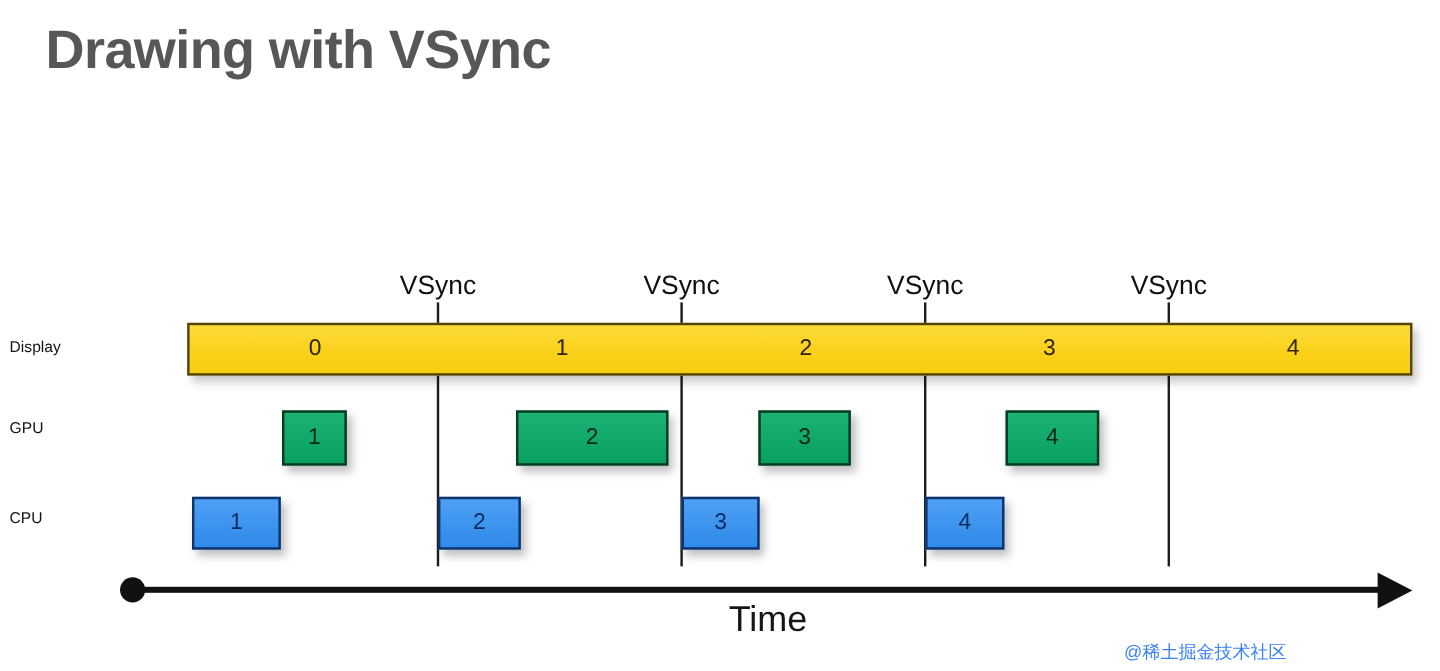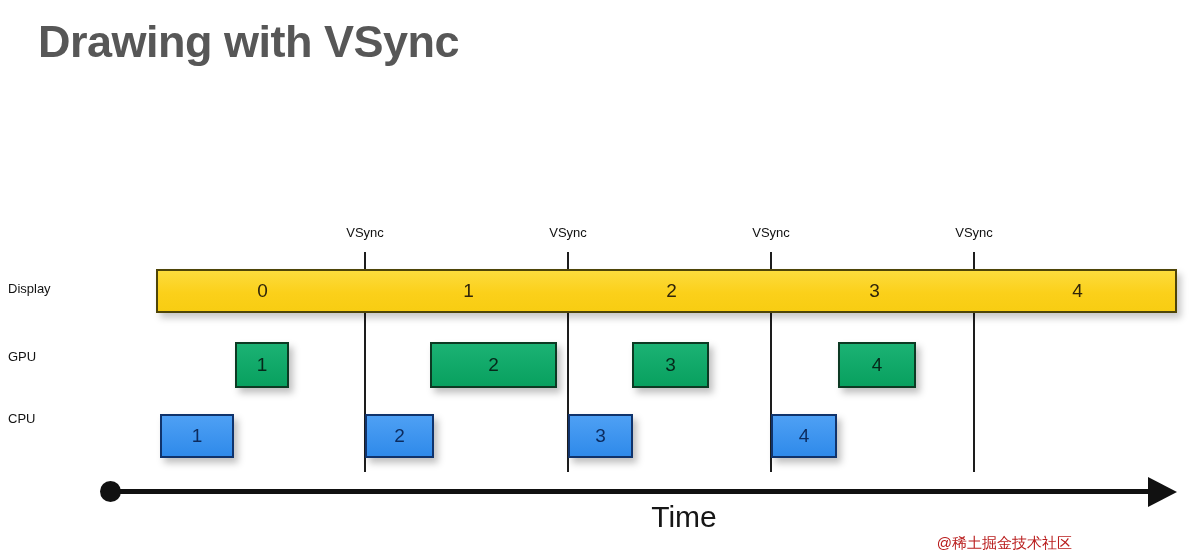--- a/index.html
+++ b/index.html
@@ -38,27 +38,27 @@
 
   
   .row-label {
     position: absolute;
     font-size: 13px;
     color: #131313;
     white-space: nowrap;
   }
   #label-display { left: 8px;  top: 281px; }
   #label-gpu     { left: 8px;  top: 349px; }
-  #label-cpu     { left: 8px;  top: 411px; }
+  #label-cpu     { left: 8px;  top: 424px; }
 
   
   .vsync-label {
     position: absolute;
     top: 225px;
-    font-size: 13px;
+    font-size: 22px;
     color: #101010;
     white-space: nowrap;
     transform: translateX(-50%);
   }
   .vsync-line {
     position: absolute;
     top: 252px;
     width: 2px;
     height: 220px;
     background: #1d1d1d;
@@ -141,21 +141,20 @@
     border-left: 29px solid #111111;
   }
   #axis-title-inner {
     position: absolute;
     left: 640px;
     top: 500px;
     transform: translateX(-50%);
     font-size: 30px;
     color: #161616;
     white-space: nowrap;
-    margin-left: 44px;
   }
 
   
   #watermark {
     position: absolute;
     right: 16px;
     bottom: 6px;
     font-size: 15px;
     color: #c9c9c9;
     white-space: nowrap;
@@ -202,15 +201,15 @@
       <div class="task-box task-cpu" style="left: 365px; top: 414px; width: 69px; height: 44px;">2</div>
       <div class="task-box task-cpu" style="left: 568px; top: 414px; width: 65px; height: 44px;">3</div>
       <div class="task-box task-cpu" style="left: 771px; top: 414px; width: 66px; height: 44px;">4</div>
     </div>
 
   <div id="axis-dot"></div>
   <div id="axis-line"></div>
   <div id="axis-arrow"></div>
   <div id="axis-title-inner">Time</div>
 
-  <div id="watermark" style="color: #b91c1c;">@稀土掘金技术社区</div>
+  <div id="watermark" style="color: #3b82f6;">@稀土掘金技术社区</div>
 
 </div>
 
 </body></html>

